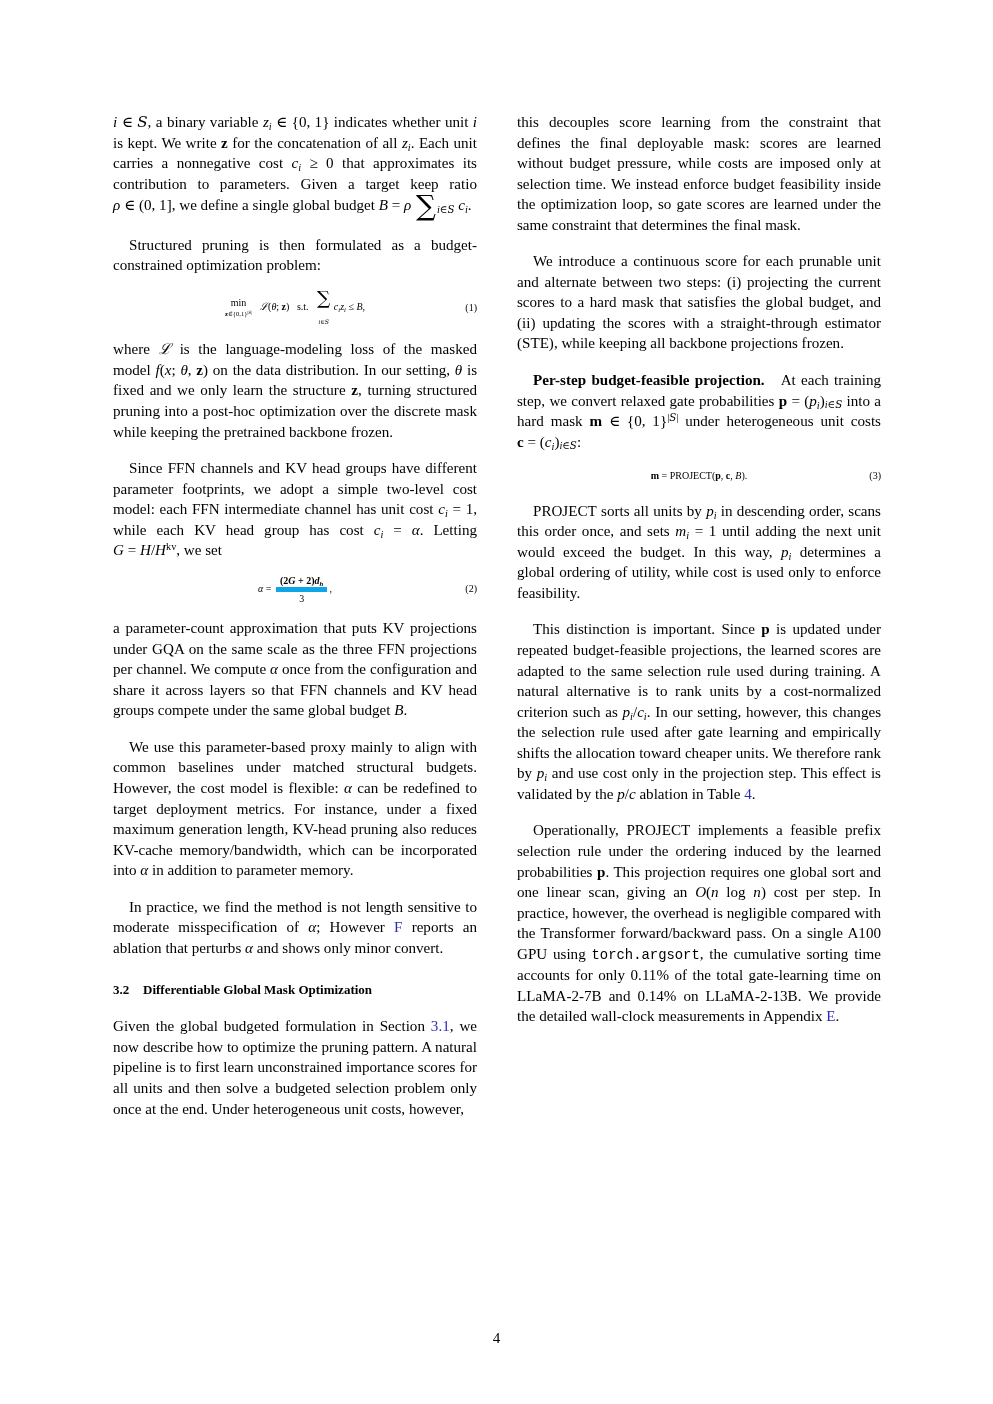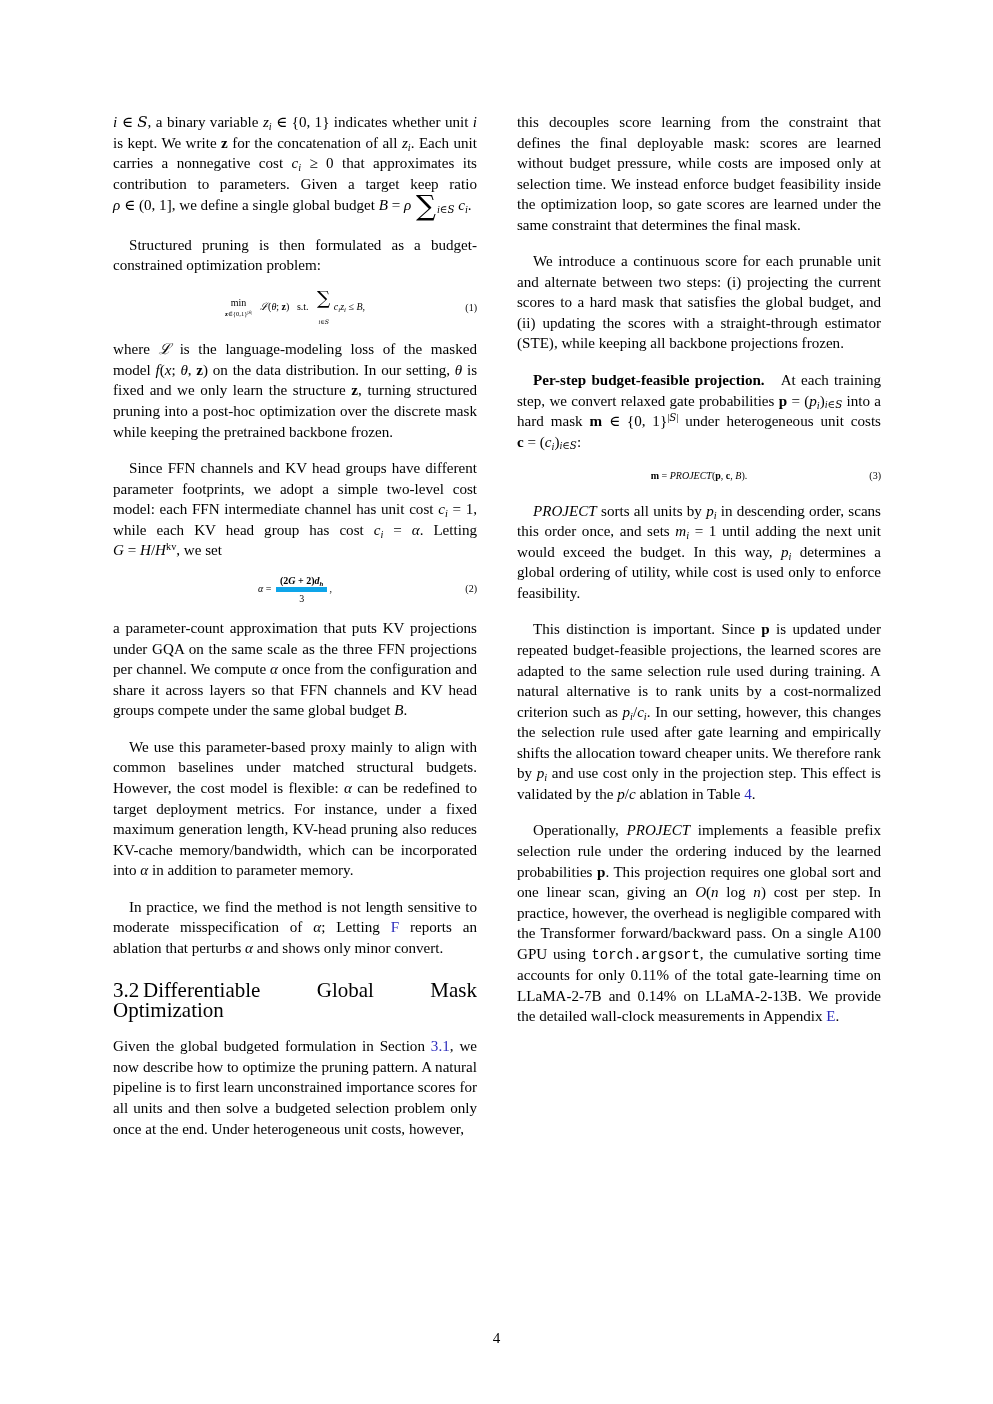--- a/index.html
+++ b/index.html
@@ -53,21 +53,20 @@
   .mcal { font-family: "DejaVu Serif", serif; font-style: italic; }
   .mup { font-style: normal; }
   sub.msub { font-size: 0.68em; font-style: italic; vertical-align: -0.25em; line-height: 0; }
   sup.msup { font-size: 0.68em; vertical-align: 0.5em; line-height: 0; }
   .nowrap { white-space: nowrap; }
   .lnk { color: #2b2bbb; }
   .mono { font-family: "Liberation Mono", "DejaVu Sans Mono", monospace; font-size: 0.92em; }
   .smallcaps {
     font-variant: small-caps;
     font-size: 1.0em;
-    font-style: italic;
   }
 
   
   .eq {
     display: block;
     position: relative;
     text-indent: 0;
     margin: 14px 0 14px 0;
     text-align: center;
     font-size: 10px;
@@ -107,22 +106,22 @@
     vertical-align: middle;
     text-align: center;
     line-height: 1.12;
     margin: 0 2px;
   }
   .frac .num { display: block; padding: 0 4px 1px 4px; border-bottom: 5px solid #0ea5e9; font-weight: bold; }
   .frac .den { display: block; padding: 1px 4px 0 4px; }
 
   .sec-head {
     text-indent: 0;
-    font-weight: normal;
-    font-size: 21px;
+    font-weight: bold;
+    font-size: 13px;
     margin: 22px 0 7px 0;
     line-height: 20px;
   }
   .sec-head .num { display: inline-block; min-width: 30px; }
 
   .pagenum {
     position: absolute;
     left: 0;
     top: 1330px;
     width: 993px;
@@ -172,21 +171,21 @@
             <span class="den mup">3</span>
           </span><span class="mup">,</span>
         </span>
         <span class="eqnum">(2)</span>
       </div>
 
       <p class="noindent"><span>a parameter-count approximation that puts KV projections under GQA on the same scale as the three FFN projections per channel. We compute </span><span class="mi">α</span><span> once from the configuration and share it across layers so that FFN channels and KV head groups compete under the same global budget </span><span class="mi">B</span><span>.</span></p>
 
       <p><span>We use this parameter-based proxy mainly to align with common baselines under matched structural budgets. However, the cost model is flexible: </span><span class="mi">α</span><span> can be redefined to target deployment metrics. For instance, under a fixed maximum generation length, KV-head pruning also reduces KV-cache memory/bandwidth, which can be incorporated into </span><span class="mi">α</span><span> in addition to parameter memory.</span></p>
 
-      <p><span>In practice, we find the method is not length sensitive to moderate misspecification of </span><span class="mi">α</span><span>; Letting </span><a class="lnk" href="#" style="text-decoration:none">F</a><span> reports an ablation that perturbs </span><span class="mi">α</span><span> and shows only minor convert.</span></p>
+      <p><span>In practice, we find the method is not length sensitive to moderate misspecification of </span><span class="mi">α</span><span>; However </span><a class="lnk" href="#" style="text-decoration:none">F</a><span> reports an ablation that perturbs </span><span class="mi">α</span><span> and shows only minor convert.</span></p>
 
       <p class="sec-head"><span class="num">3.2</span><span>Differentiable Global Mask Optimization</span></p>
 
       <p class="noindent"><span>Given the global budgeted formulation in Section </span><a class="lnk" href="#" style="text-decoration:none">3.1</a><span>, we now describe how to optimize the pruning pattern. A natural pipeline is to first learn unconstrained importance scores for all units and then solve a budgeted selection problem only once at the end. Under heterogeneous unit costs, however,</span></p>
 
     </div>
 
     <div class="col">
 
       <p class="noindent">this decouples score learning from the constraint that defines the final deployable mask: scores are learned without budget pressure, while costs are imposed only at selection time. We instead enforce budget feasibility inside the optimization loop, so gate scores are learned under the same constraint that determines the final mask.</p>

